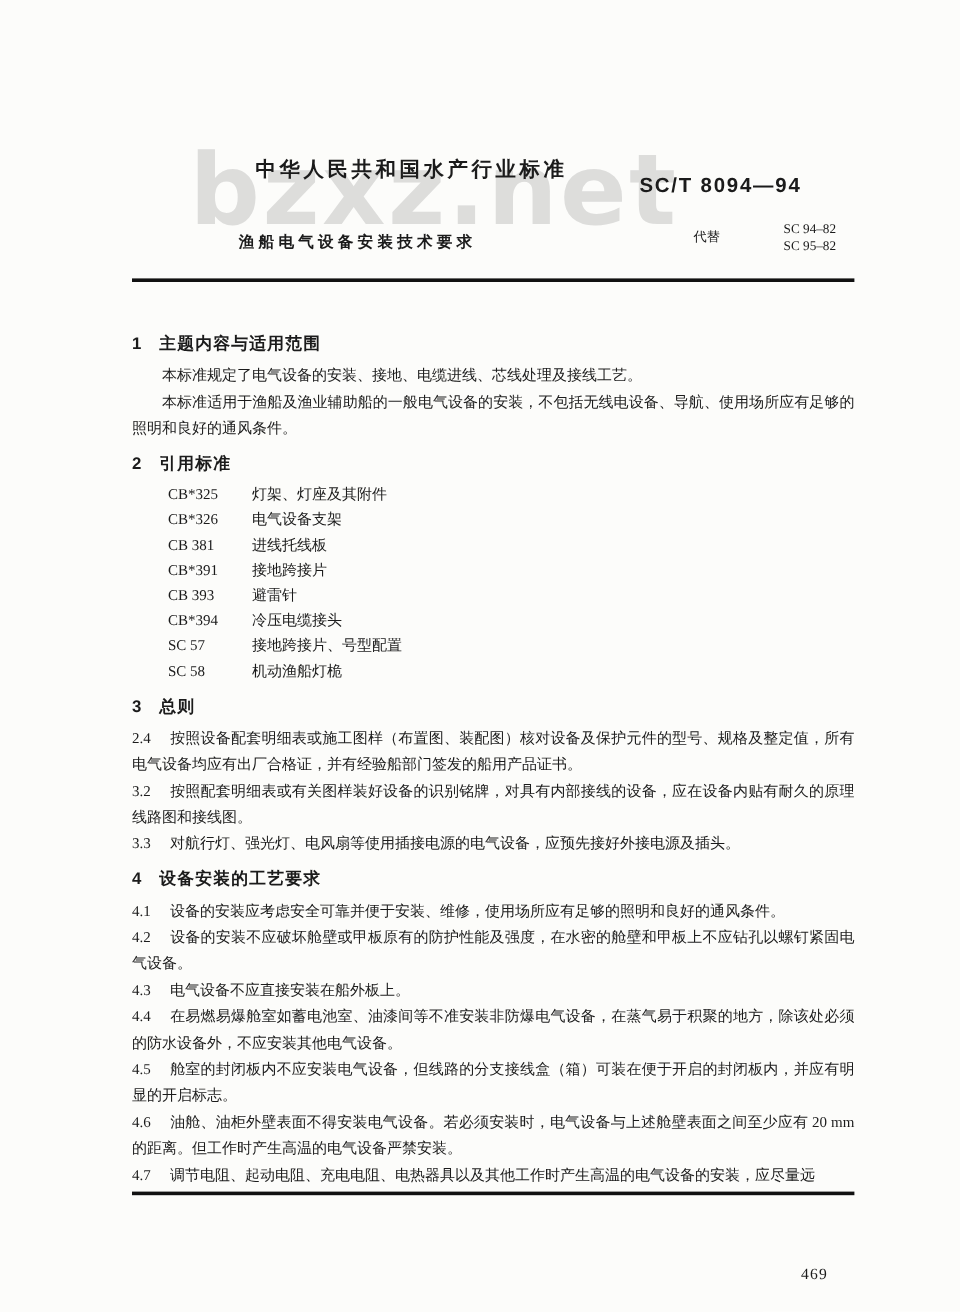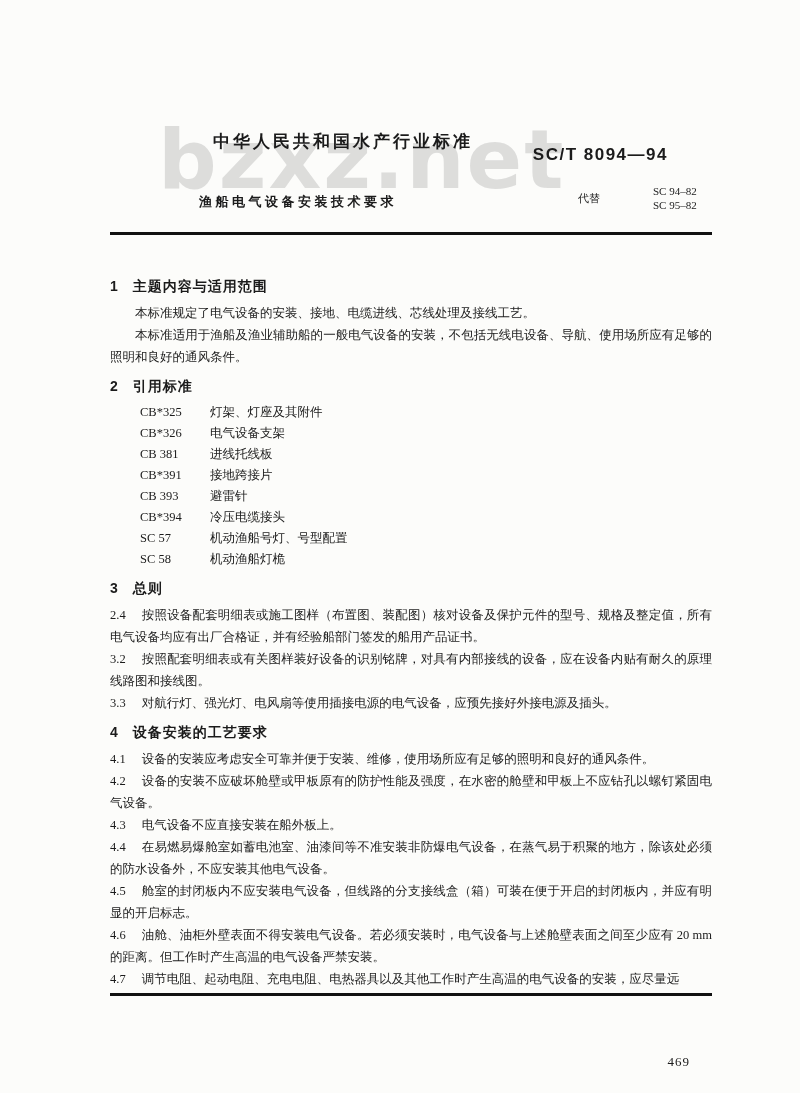--- a/index.html
+++ b/index.html
@@ -138,21 +138,21 @@
 
           <p class="ref-row">
             <span class="ref-code">CB 393</span><span class="ref-name">避雷针</span>
           </p>
 
           <p class="ref-row">
             <span class="ref-code">CB*394</span><span class="ref-name">冷压电缆接头</span>
           </p>
 
           <p class="ref-row">
-            <span class="ref-code">SC 57</span><span class="ref-name">机动渔船号灯、号型配置</span>
+            <span class="ref-code">SC 57</span><span class="ref-name">接地跨接片、号型配置</span>
           </p>
 
           <p class="ref-row">
             <span class="ref-code">SC 58</span><span class="ref-name">机动渔船灯桅</span>
           </p>
         </div>
     </div>
 
     <div class="doc-section">
       <p class="section-heading">

